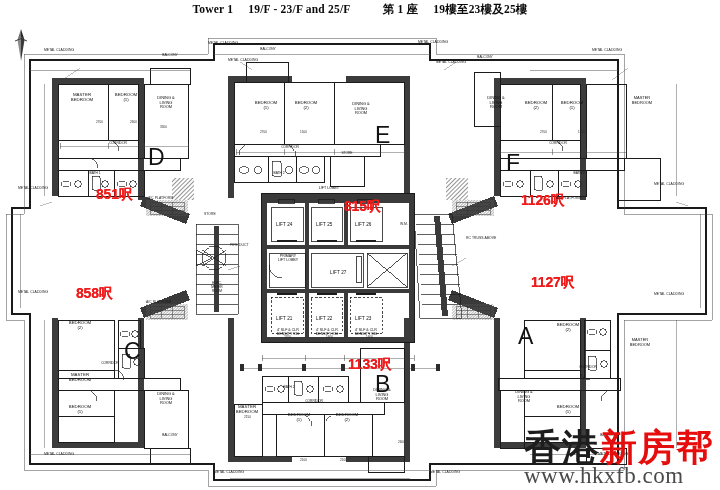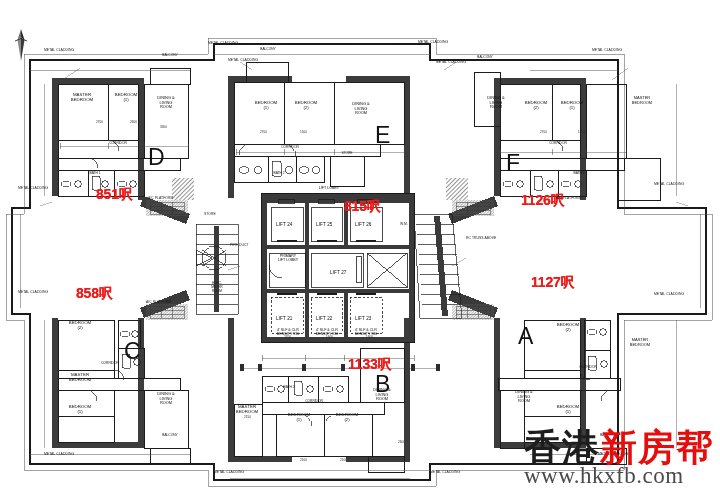--- a/index.html
+++ b/index.html
@@ -155,20 +155,29 @@
     letter-spacing: 0.5px;
     line-height: 1.05;
     margin-top: -3px;
   }
 </style>
 </head>
 <body>
 
 <div id="page">
 
+  <div class="title-bar">
+    <span class="seg">Tower 1</span>
+    <span class="gap-s"></span>
+    <span class="seg">19/F - 23/F and 25/F</span>
+    <span class="gap-l"></span>
+    <span class="seg">第 1 座</span>
+    <span class="gap-s"></span>
+    <span class="seg">19樓至23樓及25樓</span>
+  </div>
 
   <div class="compass">
     <svg width="26" height="38" viewBox="0 0 26 38">
       <path d="M13 2 L16.5 13 L13 10.5 L13 2 Z" fill="#2b2b2b"></path>
       <path d="M13 2 L9.5 13 L13 10.5 L13 2 Z" fill="#6e6e6e"></path>
       <path d="M13 10.5 L16.5 13 L13 34 L13 10.5 Z" fill="#3a3a3a"></path>
       <path d="M13 10.5 L9.5 13 L13 34 L13 10.5 Z" fill="#8a8a8a"></path>
       <path d="M7 14 L13 11.6 L19 14" fill="none" stroke="#2b2b2b" stroke-width="0.9"></path>
     </svg>
   </div>

